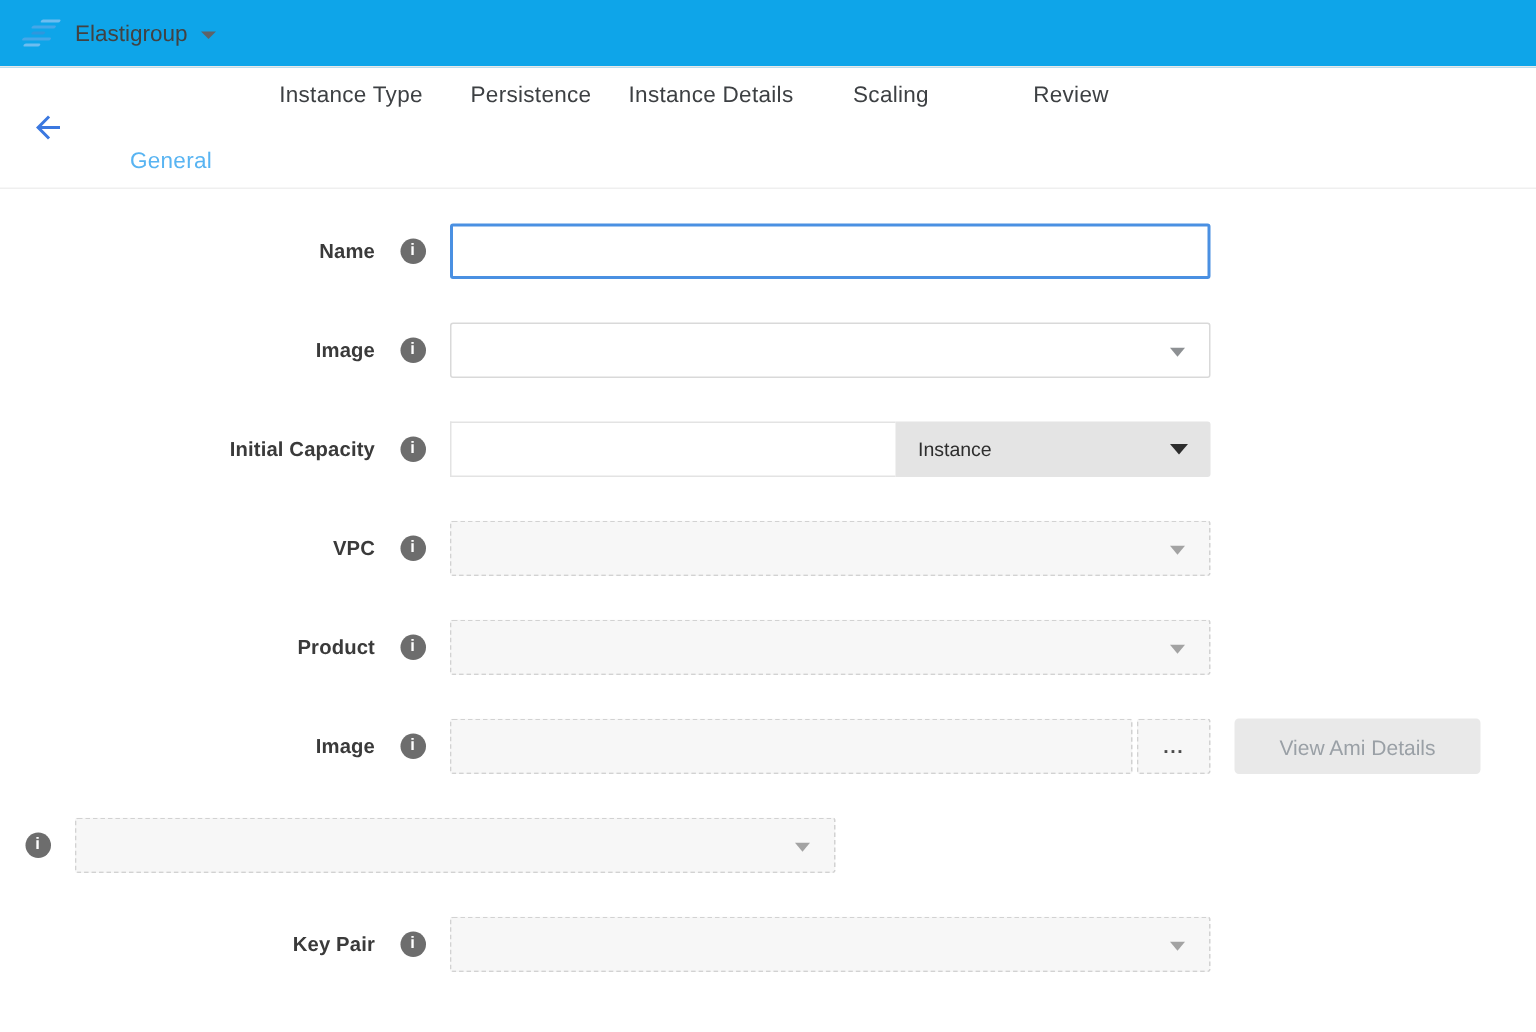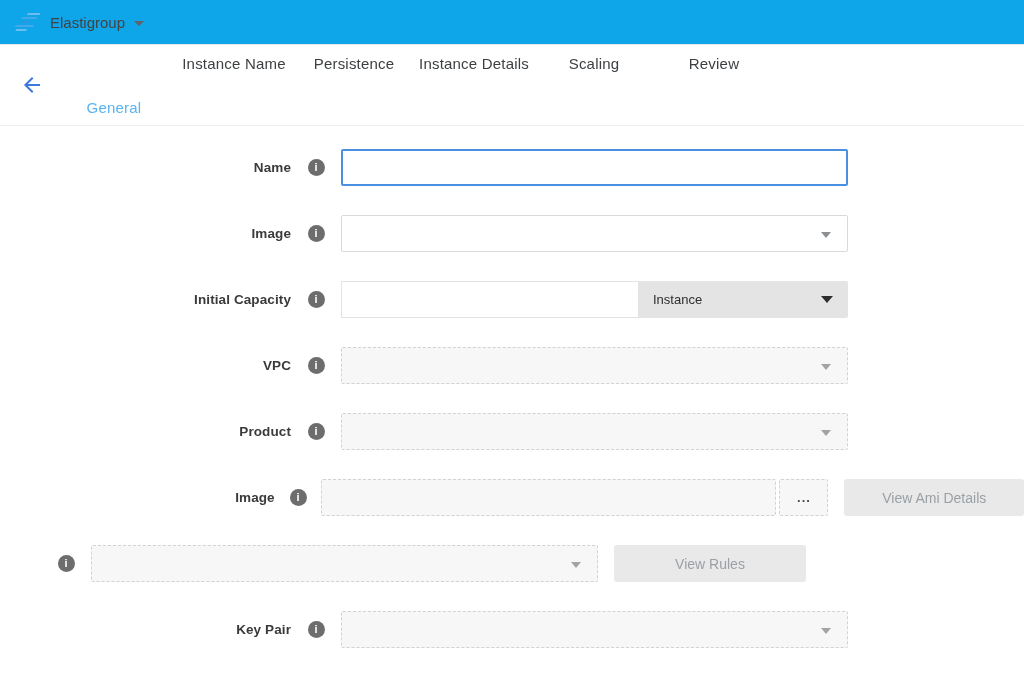--- a/index.html
+++ b/index.html
@@ -26,21 +26,21 @@
   .tab-bar { height:81px; border-bottom:1px solid #efefef; display:flex;
              align-items:center; position:relative; }
   .back-arrow { position:absolute; left:20px; top:50%; transform:translateY(-50%);
                 width:24px; height:24px; cursor:pointer; }
   .tabs { display:flex; margin-left:54px; }
   .tab { width:120px; text-align:center; font-size:15px; color:#3d4043;
          cursor:pointer; letter-spacing:.2px; }
   .tab.active { color:#58b4f2;margin-top:44px; }
 
   
-  .form { padding-top:23px;margin-left:41px; }
+  .form { padding-top:23px; }
   .form-row { display:flex; align-items:center; margin-bottom:29px; height:37px; }
   .field-label { width:250px; text-align:right; font-weight:bold; font-size:13.5px;
                  color:#3a3a3a; letter-spacing:.1px; }
   .info-wrap { width:50px; display:flex; justify-content:center; }
   .info-icon { width:17px; height:17px; border-radius:50%; background:#6d6d6d;
                color:#fff; font-size:11px; font-weight:bold; line-height:17px;
                text-align:center; cursor:pointer; }
 
   .control { width:507px; height:37px; position:relative; }
 
@@ -65,21 +65,21 @@
                       border-right:6px solid transparent; border-top:7px solid #2d2d2d; }
 
   .image-wrap { display:flex; width:507px; height:37px; gap:3px; }
   .image-box { flex:1; height:37px; background:#f7f7f7; border:1px dashed #d2d2d2;
                border-radius:2px; }
   .browse-box { width:49px; height:37px; background:#f7f7f7; border:1px dashed #d2d2d2;
                 border-radius:2px; display:flex; align-items:center; justify-content:center;
                 font-size:13px; font-weight:bold; color:#4c4c4c; letter-spacing:1px;
                 cursor:pointer; }
 
-  .action-btn { margin-left:16px; width:192px; height:37px; background:#e9e9e9;
+  .action-btn { margin-left:16px; width:164px; height:37px; background:#e9e9e9;
                 color:#9aa0a6; font-size:14px; border:none; border-radius:3px;
                 font-family:"Liberation Sans", sans-serif; cursor:default; }
 </style>
 </head>
 <body>
 
 <header class="app-header">
   <div class="logo">
     <span class="b1"></span>
       <span class="b2"></span>
@@ -90,21 +90,21 @@
   <div class="app-title">Elastigroup</div>
   <div class="caret-down-sm"></div>
 </header>
 
 <nav class="tab-bar">
   <svg class="back-arrow" viewBox="0 0 24 24">
     <path fill="#3b78e0" d="M20 11H7.83l5.59-5.59L12 4l-8 8 8 8 1.41-1.41L7.83 13H20v-2z"></path>
   </svg>
   <div class="tabs">
     <div class="tab active">General</div>
-    <div class="tab">Instance Name</div>
+    <div class="tab">Instance Type</div>
     <div class="tab">Persistence</div>
     <div class="tab">Instance Details</div>
     <div class="tab">Scaling</div>
     <div class="tab">Review</div>
   </div>
 </nav>
 
 <main class="form">
 
   <div class="form-row">
@@ -185,21 +185,20 @@
 
   <div class="form-row">
     <div class="info-wrap">
         <div class="info-icon">i</div>
       </div>
     <div class="control">
       <div class="select disabled">
         <span class="caret"></span>
       </div>
     </div>
-    <button class="action-btn">View Rules</button>
   </div>
 
   <div class="form-row">
     <div class="field-label">Key Pair</div>
     <div class="info-wrap">
         <div class="info-icon">i</div>
       </div>
     <div class="control">
       <div class="select disabled">
         <span class="caret"></span>

